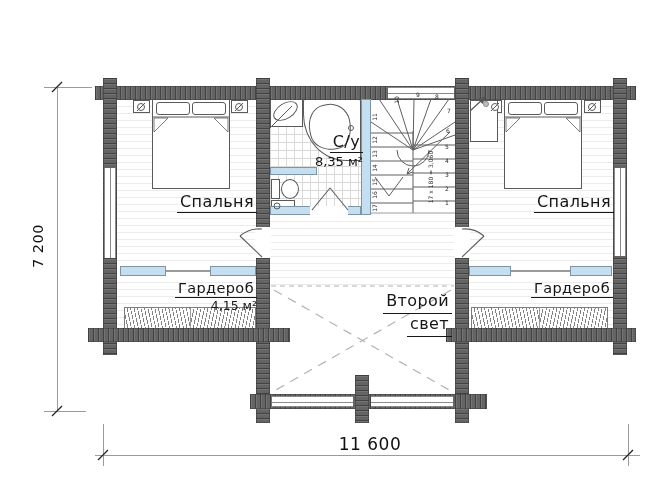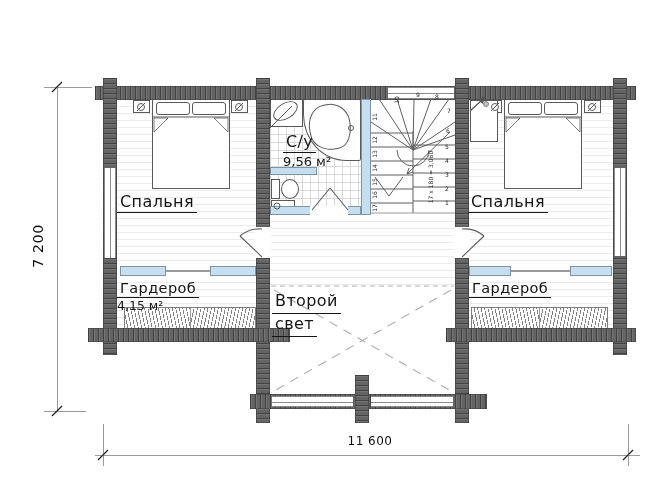--- a/index.html
+++ b/index.html
@@ -19,21 +19,21 @@
   .white{position:absolute;background:#fff;}
   .furn{position:absolute;background:#fff;border:1.2px solid #5a5a5a;}
   .pillow{position:absolute;background:#fff;border:1px solid #5a5a5a;border-radius:3px;}
   .win-v{position:absolute;background:#fff;border-left:1px solid #8a8a8a;border-right:1px solid #8a8a8a;}
   .win-v::after{content:"";position:absolute;left:50%;top:0;bottom:0;width:1px;background:#8a8a8a;}
   .win-h{position:absolute;background:#fff;border-top:1px solid #8a8a8a;border-bottom:1px solid #8a8a8a;}
   .win-h::after{content:"";position:absolute;top:50%;left:0;right:0;height:1px;background:#8a8a8a;}
   .hatch-box{position:absolute;border:1px solid #7e7e7e;background:#fff;}
   .hatch-a{position:absolute;background:repeating-linear-gradient(78deg,transparent 0 2.6px,#828282 2.6px 3.4px);}
   .hatch-b{position:absolute;background:repeating-linear-gradient(102deg,transparent 0 2.6px,#828282 2.6px 3.4px);}
-  .room-label{position:absolute;text-align:left;line-height:1.12;z-index:30;}
+  .room-label{position:absolute;text-align:right;line-height:1.12;z-index:30;}
   .rname{display:inline-block;font-size:16px;letter-spacing:.4px;border-bottom:1.3px solid #161616;padding:0 3px 1px;}
   .rname.sm{font-size:14.5px;}
   .rarea{display:block;font-size:13px;margin-top:2px;}
   .rarea.sm{font-size:12.5px;margin-top:1px;}
   .sn{position:absolute;font-size:6px;line-height:1;transform:translate(-50%,-50%);color:#2a2a2a;z-index:28;}
   .sn.r{transform:translate(-50%,-50%) rotate(-90deg);}
   #stair-formula{position:absolute;left:430px;top:177px;width:max-content;font-size:6px;color:#2a2a2a;
                  transform:translate(-50%,-50%) rotate(-90deg);z-index:28;}
   .dimline{position:absolute;background:#9b9b9b;}
   .dimlabel{position:absolute;font-size:14.5px;color:#101010;text-align:center;letter-spacing:.5px;}
@@ -48,21 +48,21 @@
 <div id="plan">
 
 
   <div class="dimline" style="left:44px;top:87px;width:48px;height:1px;"></div>
   <div class="dimline" style="left:44px;top:411px;width:42px;height:1px;"></div>
   <div class="dimline" style="left:57px;top:87px;width:1px;height:325px;"></div>
   <div class="dimline" style="left:103px;top:424px;width:1px;height:42px;"></div>
   <div class="dimline" style="left:628px;top:424px;width:1px;height:42px;"></div>
   <div class="dimline" style="left:95px;top:455px;width:545px;height:1px;"></div>
   <div class="dimlabel" style="left:8px;top:238px;width:60px;transform:rotate(-90deg);">7 200</div>
-  <div class="dimlabel" style="left:300px;top:434px;width:140px;font-size:12px;">11 600</div>
+  <div class="dimlabel" style="left:300px;top:434px;width:140px;font-size:17px;">11 600</div>
 
   <div class="floor z1" style="left:117px;top:100px;width:139px;height:167px;"></div>
   <div class="floor z1" style="left:117px;top:276px;width:139px;height:52px;"></div>
   <div class="floor z1" style="left:270px;top:215px;width:185px;height:72px;"></div>
   <div class="floor z1" style="left:469px;top:100px;width:144px;height:167px;"></div>
   <div class="floor z1" style="left:469px;top:276px;width:144px;height:52px;"></div>
   <div class="tiles z1" style="left:270px;top:99px;width:91px;height:116px;"></div>
   <div class="white z1" style="left:371px;top:99px;width:84px;height:116px;"></div>
   <div class="white z1" style="left:270px;top:287px;width:185px;height:107px;"></div>
 
@@ -232,21 +232,21 @@
   <span class="sn r" style="left:375px;top:182px;">15</span>
   <span class="sn r" style="left:375px;top:195px;">16</span>
   <span class="sn r" style="left:375px;top:208px;">17</span>
   <div id="stair-formula">17 x 180 = 3,060</div>
 
   <div class="room-label" style="left:117px;top:193px;width:140px;">
     <span class="rname">Спальня</span>
   </div>
   <div class="room-label" style="left:283px;top:133px;width:80px;">
     <span class="rname">С/у</span>
-    <span class="rarea">9,56 м²</span>
+    <span class="rarea">8,35 м²</span>
   </div>
   <div class="room-label" style="left:468px;top:193px;width:146px;">
     <span class="rname">Спальня</span>
   </div>
   <div class="room-label" style="left:117px;top:279px;width:140px;">
     <span class="rname sm">Гардероб</span>
     <span class="rarea sm">4,15 м²</span>
   </div>
   <div class="room-label" style="left:469px;top:279px;width:144px;">
     <span class="rname sm">Гардероб</span>

